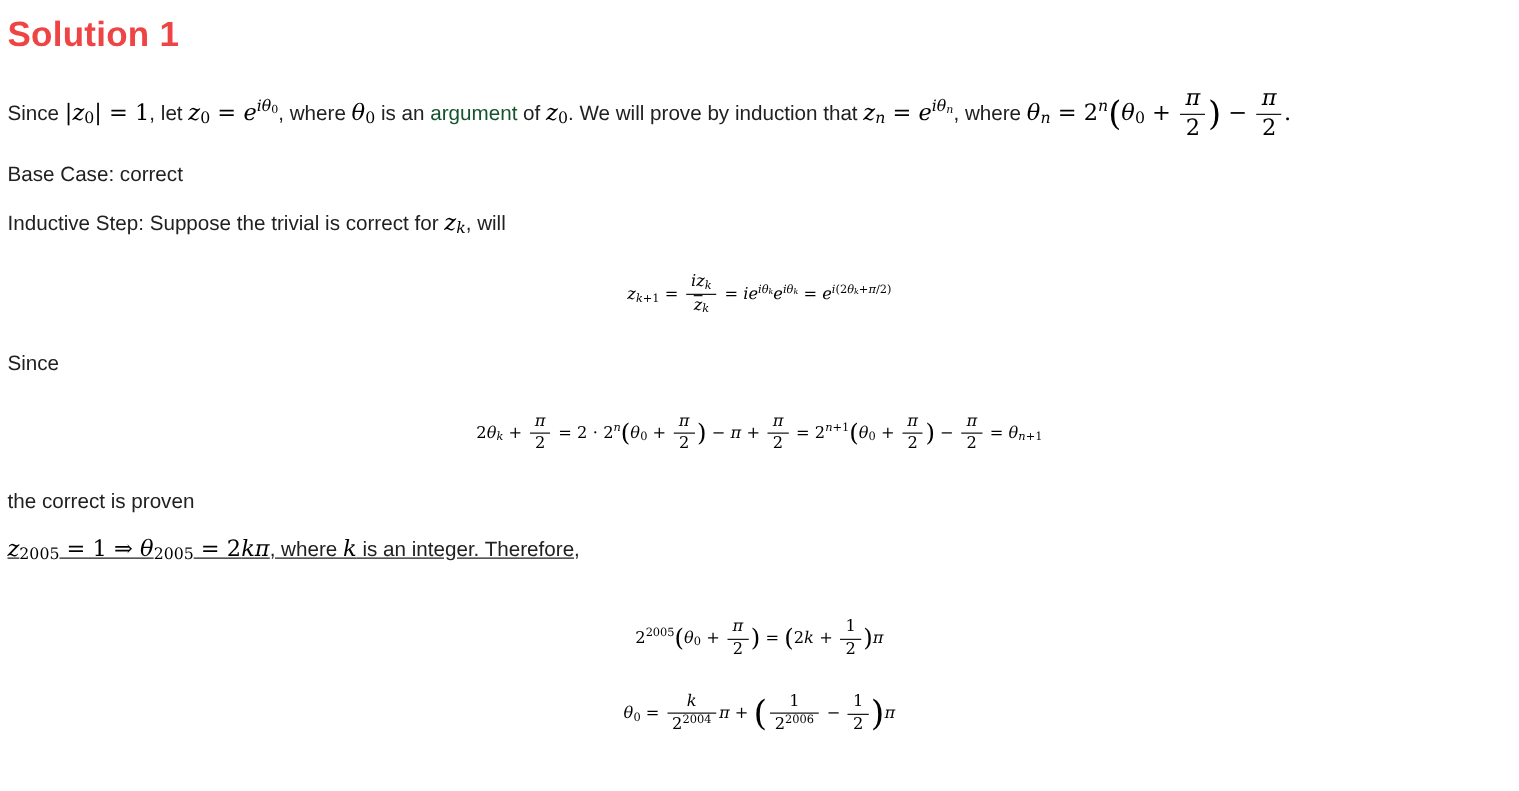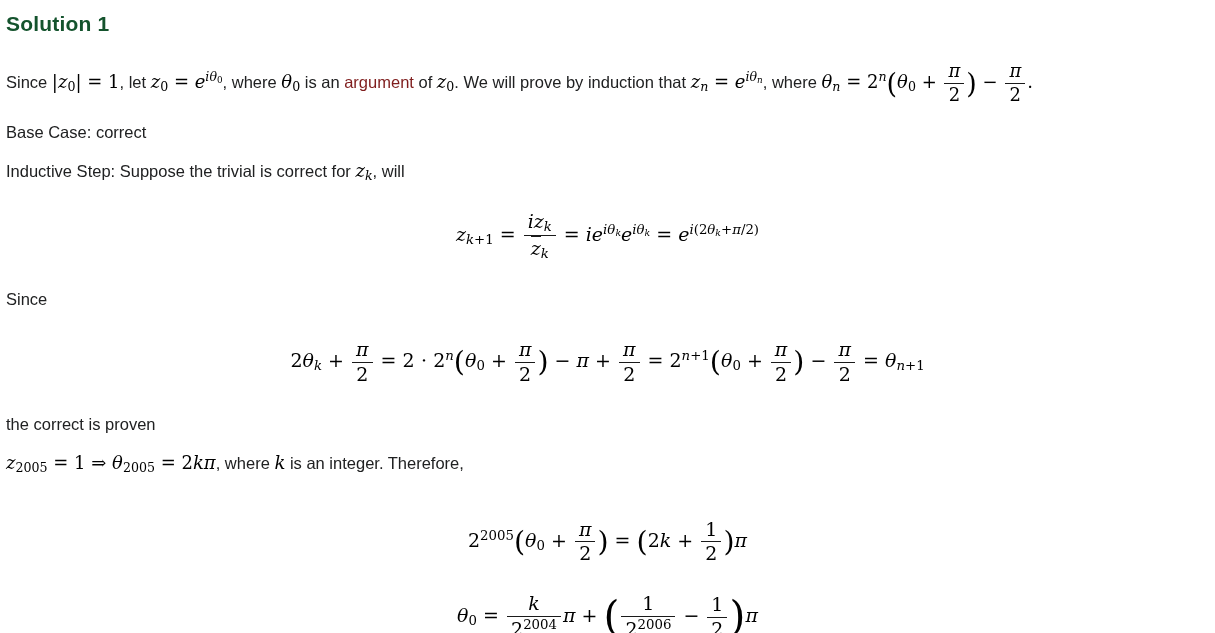--- a/index.html
+++ b/index.html
@@ -5,42 +5,42 @@
   html, body { margin:0; padding:0; background:#ffffff; }
   body {
     width:1215px; min-height:633px;
     font-family:"Liberation Sans", sans-serif;
     font-size:16.5px; color:#202122;
     -webkit-font-smoothing:antialiased;
   }
   .wrap { padding:8px 6px 10px 6px; }
   .title {
     font-family:"Liberation Sans", sans-serif;
-    font-weight:700; font-size:21px; letter-spacing:0.2px;
-    color:#14532d; margin:4px 0 24px 0;
+    font-weight:700; font-size:28px; letter-spacing:0.2px;
+    color:#ef4444; margin:4px 0 24px 0;
   }
   .para { margin:15px 0; line-height:1.45; }
-  .para-tight { margin:13px 0; }
+  .para-tight { margin:13px 0;text-decoration:underline; }
   .math, .equation {
     font-family:"DejaVu Serif", "Liberation Serif", serif;
     color:#000000; font-size:18px; line-height:1.2;
   }
-  .equation { display:block; text-align:center; font-size:19px; margin:26px 0; }
+  .equation { display:block; text-align:center; font-size:13px; margin:26px 0; }
   .eq-gap { margin-top:42px; }
   .m-v { font-style:italic; }
   .m-r { font-style:normal; }
   .m-sup { font-size:70%; vertical-align:0.55em; }
   .m-sub { font-size:70%; vertical-align:-0.2em; }
   .m-frac { display:inline-block; vertical-align:middle; text-align:center; margin:0 2px; }
   .m-num, .m-den { display:block; padding:0 4px; line-height:1.25; }
   .m-den { border-top:1px solid #1a1a1a; }
   .m-bar { display:inline-block; border-top:1.2px solid #1a1a1a; line-height:1.1; padding-top:1px; }
   .m-big { font-size:150%; vertical-align:middle; font-weight:400; line-height:1; }
   .m-Big { font-size:215%; vertical-align:middle; font-weight:300; line-height:1; }
-  a.link { color:#7f1d1d; text-decoration:none; cursor:pointer; }
+  a.link { color:#14532d; text-decoration:none; cursor:pointer; }
 </style>
 </head>
 <body>
 
 <div class="wrap">
 
   <h2 class="title">Solution 1</h2>
 
   <p class="para"><span>Since </span><span class="math"><span class="m-r">|</span><span class="m-v">z</span><span class="m-sub"><span class="m-r">0</span></span><span class="m-r">| = 1</span></span><span>, let </span><span class="math"><span class="m-v">z</span><span class="m-sub"><span class="m-r">0</span></span><span class="m-r"> = </span><span class="m-v">e</span><span class="m-sup"><span class="m-v">iθ</span><span class="m-sub"><span class="m-r">0</span></span></span></span><span>, where </span><span class="math"><span class="m-v">θ</span><span class="m-sub"><span class="m-r">0</span></span></span><span> is an </span><a class="link">argument</a><span> of </span><span class="math"><span class="m-v">z</span><span class="m-sub"><span class="m-r">0</span></span></span><span>. We will prove by induction that </span><span class="math"><span class="m-v">z</span><span class="m-sub"><span class="m-v">n</span></span><span class="m-r"> = </span><span class="m-v">e</span><span class="m-sup"><span class="m-v">iθ</span><span class="m-sub"><span class="m-v">n</span></span></span></span><span>, where </span><span class="math"><span class="m-v">θ</span><span class="m-sub"><span class="m-v">n</span></span><span class="m-r"> = 2</span><span class="m-sup"><span class="m-v">n</span></span><span class="m-big">(</span><span class="m-v">θ</span><span class="m-sub"><span class="m-r">0</span></span><span class="m-r"> + </span><span class="m-frac"><span class="m-num"><span class="m-v">π</span></span><span class="m-den"><span class="m-r">2</span></span></span><span class="m-big">)</span><span class="m-r"> − </span><span class="m-frac"><span class="m-num"><span class="m-v">π</span></span><span class="m-den"><span class="m-r">2</span></span></span><span class="m-r">.</span></span></p>
 

